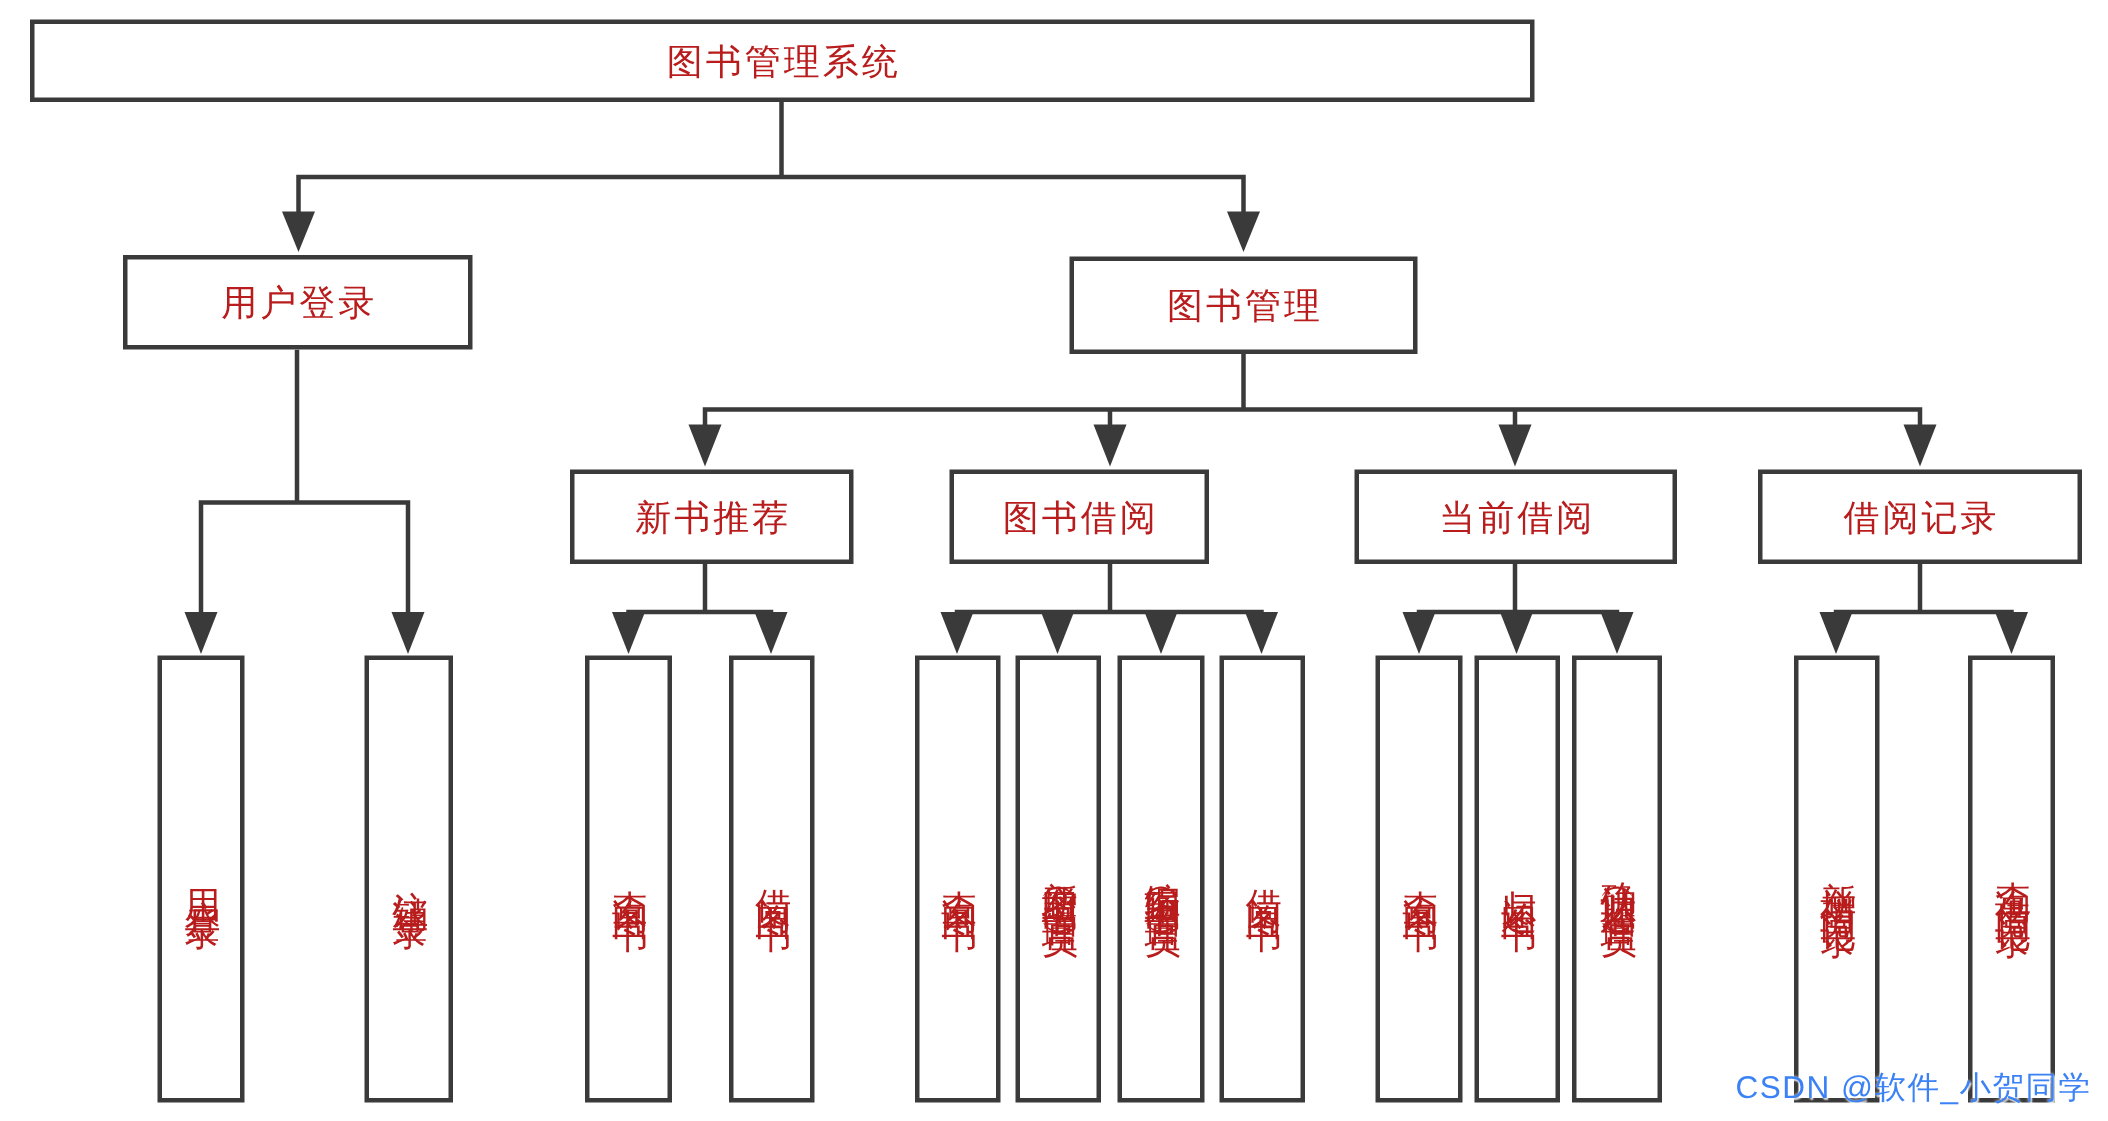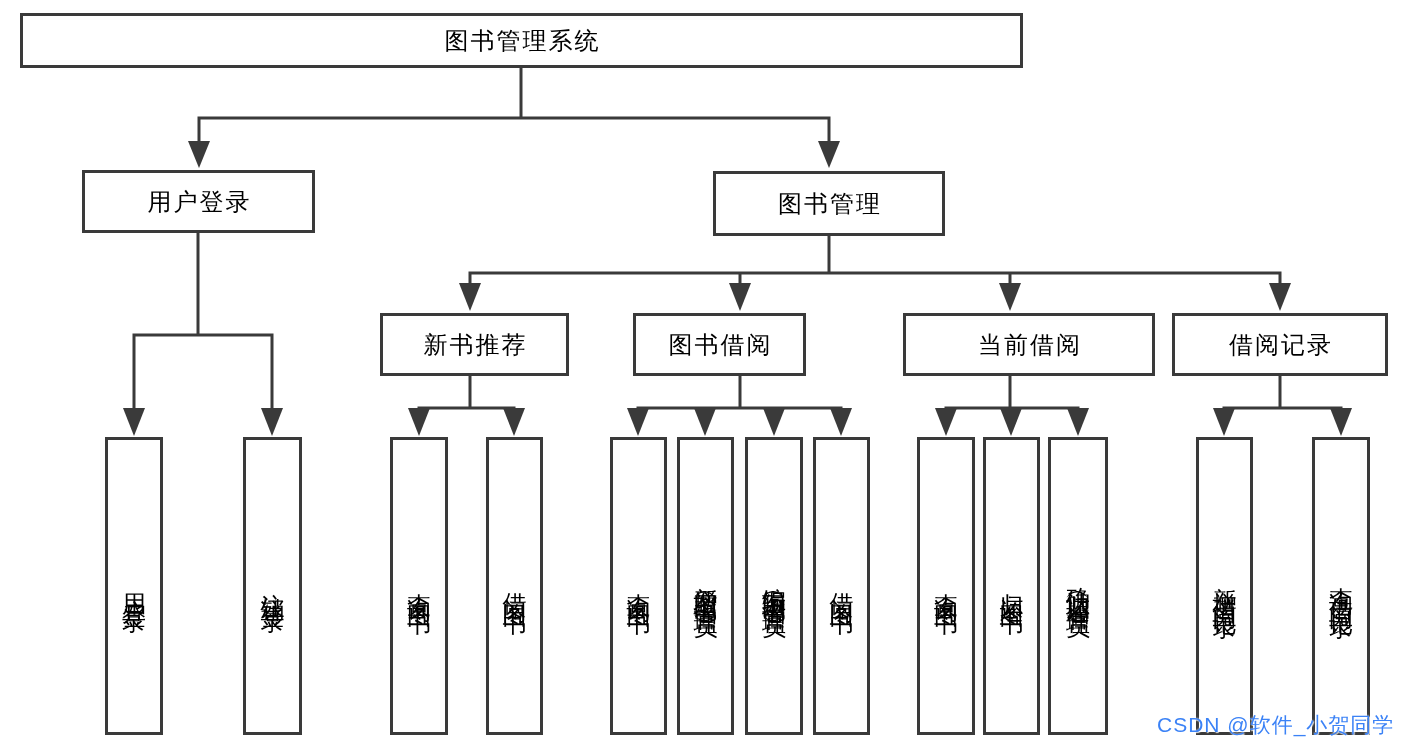--- a/index.html
+++ b/index.html
@@ -6,21 +6,21 @@
   body{
     width:1405px;height:747px;overflow:hidden;
     font-family:"Liberation Sans","DejaVu Sans",sans-serif;
   }
   .canvas{position:relative;width:1405px;height:747px;background:#ffffff;}
   .connectors{position:absolute;left:0;top:0;z-index:1;}
   .hbox,.vbox{
     position:absolute;z-index:2;box-sizing:border-box;
     background:#ffffff;border:3px solid #3a3a3a;
     display:flex;align-items:center;justify-content:center;
-    color:#000000;
+    color:#b91c1c;
   }
   .hbox{font-size:24px;letter-spacing:2px;white-space:nowrap;}
   .hbox span{transform:translateX(1px);}
   .vbox span{
     writing-mode:vertical-rl;text-orientation:mixed;
     font-size:24px;line-height:1;letter-spacing:6px;
   }
   .vbox.long span{letter-spacing:4px;}
   .watermark{
     position:absolute;z-index:3;
@@ -104,21 +104,21 @@
   <div class="hbox" style="left:713px;top:171px;width:232px;height:65px">
     <span>图书管理</span>
   </div>
 
   <div class="hbox" style="left:380px;top:313px;width:189px;height:63px">
     <span>新书推荐</span>
   </div>
   <div class="hbox" style="left:633px;top:313px;width:173px;height:63px">
     <span>图书借阅</span>
   </div>
-  <div class="hbox" style="left:903px;top:313px;width:252px;height:63px">
+  <div class="hbox" style="left:903px;top:313px;width:215px;height:63px">
     <span>当前借阅</span>
   </div>
   <div class="hbox" style="left:1172px;top:313px;width:216px;height:63px">
     <span>借阅记录</span>
   </div>
 
   <div class="vbox" style="left:105px;top:437px;width:58px;height:298px">
     <span>用户登录</span>
   </div>
   <div class="vbox" style="left:243px;top:437px;width:59px;height:298px">

